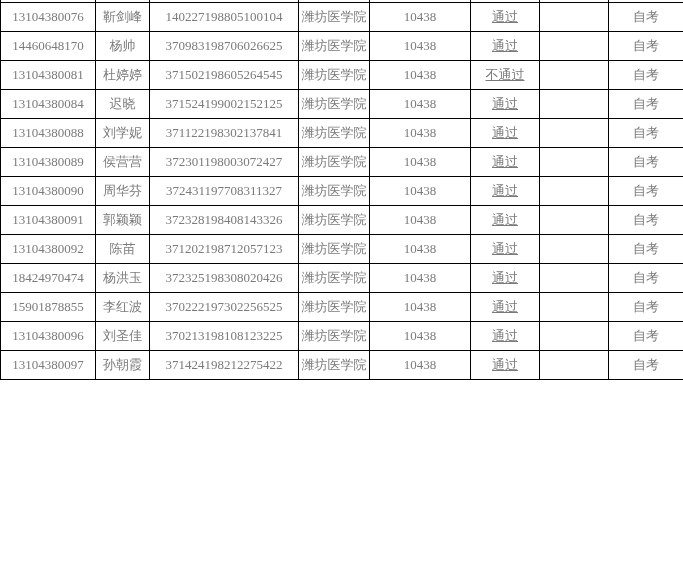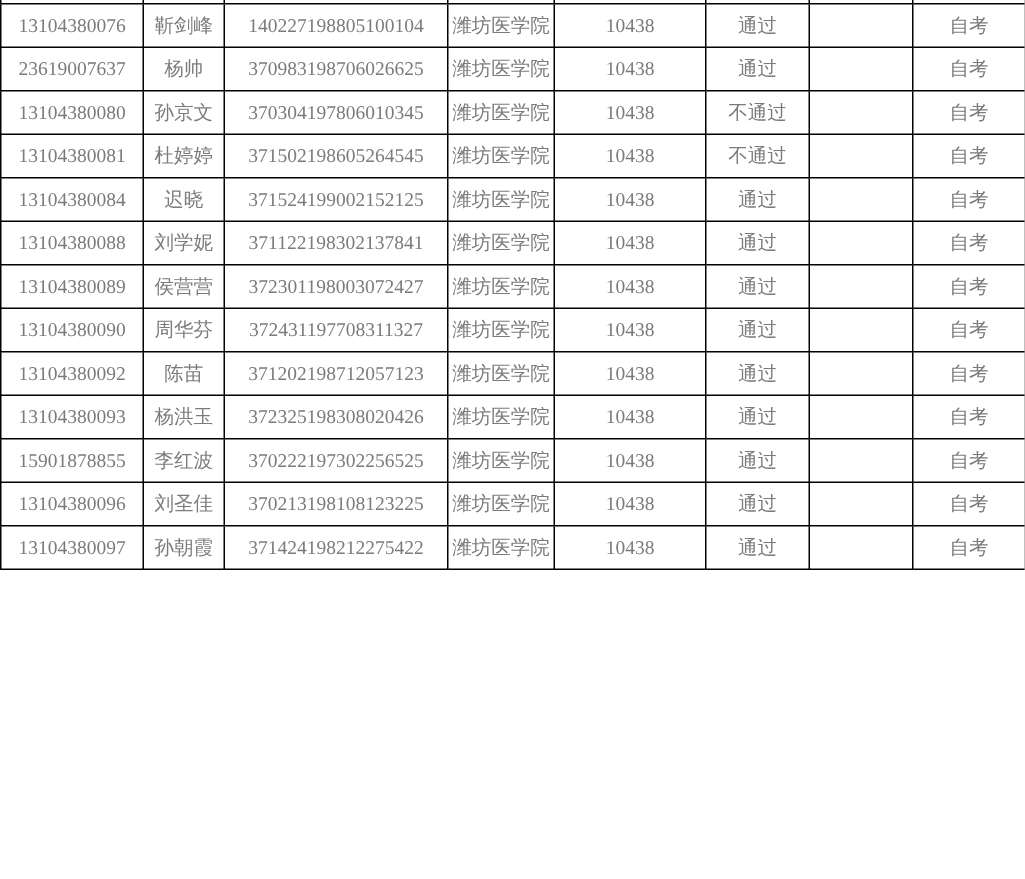--- a/index.html
+++ b/index.html
@@ -28,20 +28,21 @@
     padding: 0 2px;
     overflow: hidden;
     white-space: nowrap;
   }
   tr.spacer-row td {
     height: 2px;
     border-top: none;
     padding: 0;
   }
   td.status-cell span {
+    text-decoration: underline;
     cursor: pointer;
   }
 </style>
 </head>
 <body>
 
 <table class="records">
   <colgroup>
     <col style="width:95px">
     <col style="width:54px">
@@ -67,36 +68,26 @@
         <td>13104380076</td>
         <td>靳剑峰</td>
         <td>140227198805100104</td>
         <td>潍坊医学院</td>
         <td>10438</td>
         <td class="status-cell"><span>通过</span></td>
         <td></td>
         <td>自考</td>
       </tr>
       <tr>
-        <td>23619007637</td>
+        <td>14460648170</td>
         <td>杨帅</td>
         <td>370983198706026625</td>
         <td>潍坊医学院</td>
         <td>10438</td>
         <td class="status-cell"><span>通过</span></td>
-        <td></td>
-        <td>自考</td>
-      </tr>
-      <tr>
-        <td>13104380080</td>
-        <td>孙京文</td>
-        <td>370304197806010345</td>
-        <td>潍坊医学院</td>
-        <td>10438</td>
-        <td class="status-cell"><span>不通过</span></td>
         <td></td>
         <td>自考</td>
       </tr>
       <tr>
         <td>13104380081</td>
         <td>杜婷婷</td>
         <td>371502198605264545</td>
         <td>潍坊医学院</td>
         <td>10438</td>
         <td class="status-cell"><span>不通过</span></td>
@@ -137,31 +128,41 @@
         <td>13104380090</td>
         <td>周华芬</td>
         <td>372431197708311327</td>
         <td>潍坊医学院</td>
         <td>10438</td>
         <td class="status-cell"><span>通过</span></td>
         <td></td>
         <td>自考</td>
       </tr>
       <tr>
+        <td>13104380091</td>
+        <td>郭颖颖</td>
+        <td>372328198408143326</td>
+        <td>潍坊医学院</td>
+        <td>10438</td>
+        <td class="status-cell"><span>通过</span></td>
+        <td></td>
+        <td>自考</td>
+      </tr>
+      <tr>
         <td>13104380092</td>
         <td>陈苗</td>
         <td>371202198712057123</td>
         <td>潍坊医学院</td>
         <td>10438</td>
         <td class="status-cell"><span>通过</span></td>
         <td></td>
         <td>自考</td>
       </tr>
       <tr>
-        <td>13104380093</td>
+        <td>18424970474</td>
         <td>杨洪玉</td>
         <td>372325198308020426</td>
         <td>潍坊医学院</td>
         <td>10438</td>
         <td class="status-cell"><span>通过</span></td>
         <td></td>
         <td>自考</td>
       </tr>
       <tr>
         <td>15901878855</td>

